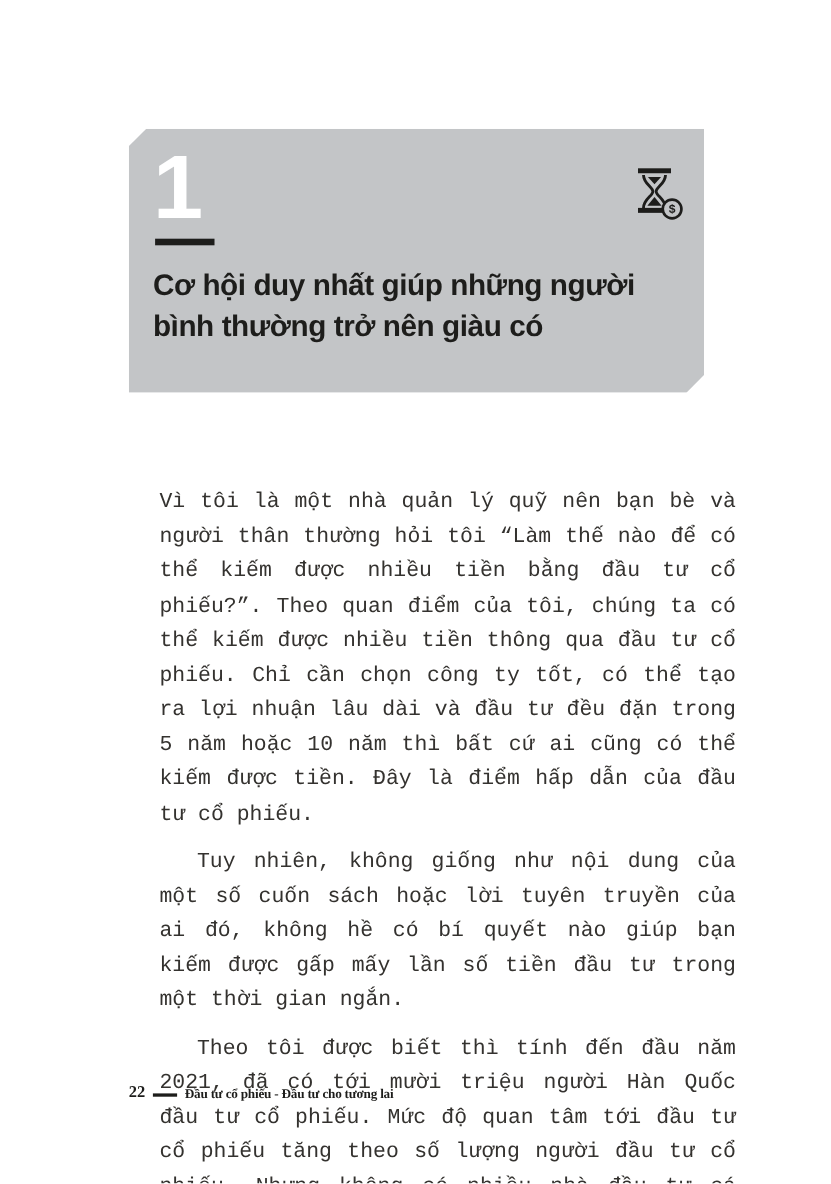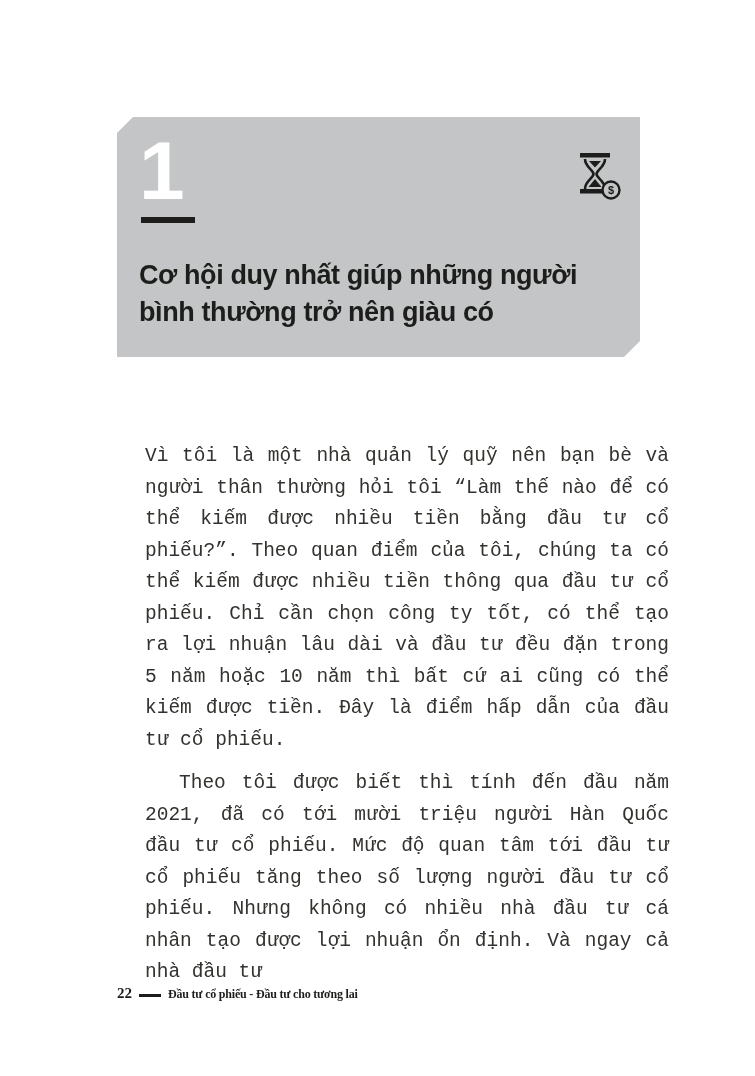--- a/index.html
+++ b/index.html
@@ -53,21 +53,20 @@
     position: absolute;
     left: 22px;
     top: 124px;
     width: 470px;
     font-family: "Liberation Sans", sans-serif;
     font-weight: 700;
     font-size: 27px;
     line-height: 37px;
     letter-spacing: -0.4px;
     color: #1d1d1b;
-    margin-top: 16px;
   }
 
   
   .body-text {
     position: absolute;
     left: 117px;
     top: 441px;
     width: 524px;
     font-family: Liberation Mono, monospace;
     font-size: 19.5px;
@@ -133,20 +132,21 @@
         <circle cx="35" cy="39" r="8.5" fill="#c3c5c7" stroke="#1d1d1b" stroke-width="2.4"></circle>
         <text x="35" y="43" text-anchor="middle" font-family="Liberation Sans, sans-serif" font-size="11" font-weight="700" fill="#1d1d1b">$</text>
       </svg>
     </div>
 
     <div class="chapter-title">Cơ hội duy nhất giúp những người bình thường trở nên giàu có</div>
   </div>
 
   <div class="body-text">
     <p>Vì tôi là một nhà quản lý quỹ nên bạn bè và người thân thường hỏi tôi “Làm thế nào để có thể kiếm được nhiều tiền bằng đầu tư cổ phiếu?”. Theo quan điểm của tôi, chúng ta có thể kiếm được nhiều tiền thông qua đầu tư cổ phiếu. Chỉ cần chọn công ty tốt, có thể tạo ra lợi nhuận lâu dài và đầu tư đều đặn trong 5 năm hoặc 10 năm thì bất cứ ai cũng có thể kiếm được tiền. Đây là điểm hấp dẫn của đầu tư cổ phiếu.</p>
+    <p class="indent">Tuy nhiên, không giống như nội dung của một số cuốn sách hoặc lời tuyên truyền của ai đó, không hề có bí quyết nào giúp bạn kiếm được gấp mấy lần số tiền đầu tư trong một thời gian ngắn.</p>
     <p class="indent">Theo tôi được biết thì tính đến đầu năm 2021, đã có tới mười triệu người Hàn Quốc đầu tư cổ phiếu. Mức độ quan tâm tới đầu tư cổ phiếu tăng theo số lượng người đầu tư cổ phiếu. Nhưng không có nhiều nhà đầu tư cá nhân tạo được lợi nhuận ổn định. Và ngay cả nhà đầu tư</p>
   </div>
 
   <div class="page-footer">
     <span class="page-number">22</span>
     <span class="footer-rule"></span>
     <span class="book-title">Đầu tư cổ phiếu - Đầu tư cho tương lai</span>
   </div>
 
 </div>

